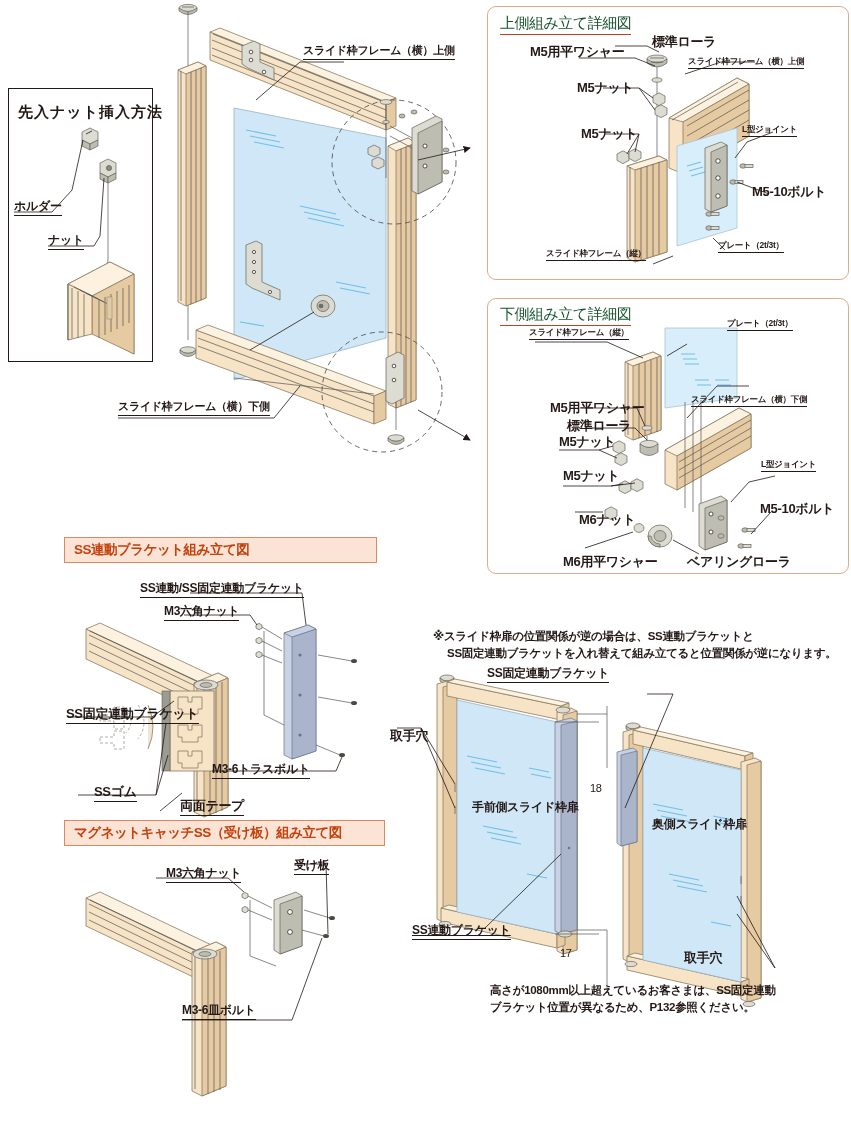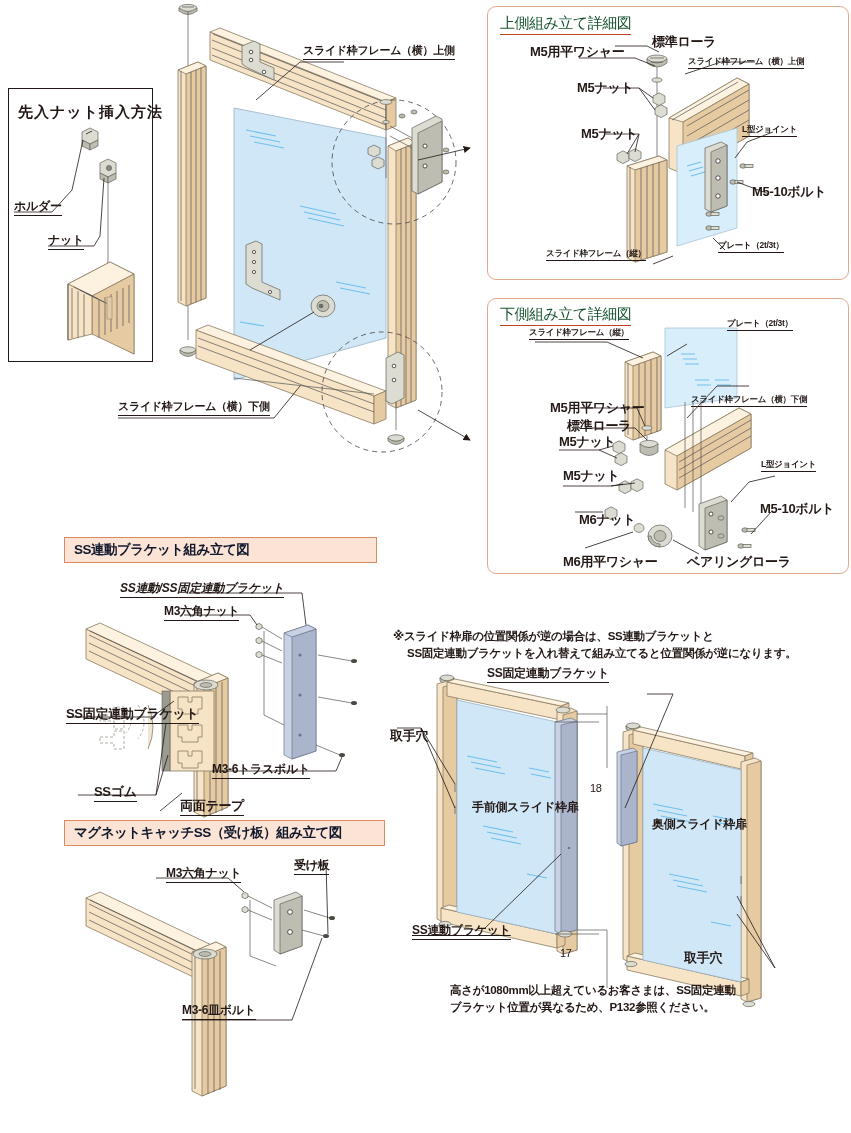--- a/index.html
+++ b/index.html
@@ -5,27 +5,27 @@
   html,body{margin:0;padding:0;background:#ffffff;}
   body{width:851px;height:1133px;position:relative;overflow:hidden;
        font-family:"Liberation Sans","DejaVu Sans",sans-serif;color:#231815;}
   .abs{position:absolute;}
   .lbl{font-size:12px;line-height:1.25;white-space:nowrap;letter-spacing:-.3px;font-weight:700;}
   .lbl.ul{border-bottom:1.2px solid #231815;padding-bottom:1px;}
   .lbl.sm{font-size:8.5px;}
   .lbl.xs{font-size:13px;}
   .lbl.md{font-size:11px;}
   .lbl.lg{font-size:13px;}
-  .note{font-size:11.5px;line-height:1.5;font-weight:700;letter-spacing:-.3px;white-space:pre;}
+  .note{font-size:11.5px;line-height:1.5;font-weight:700;letter-spacing:-.3px;white-space:pre;margin-left:40px;}
 
   
   .detail-panel{border:1.3px solid #e2a98c;border-radius:9px;background:#fff;}
   .panel-title{color:#14532d;font-weight:400;font-size:15px;letter-spacing:-.5px;
                border-bottom:1.6px solid #c0431f;display:inline-block;padding-bottom:1px;}
-  .sec-header{border:1.2px solid #d98a62;background:#fbe3d6;color:#0f172a;
+  .sec-header{border:1.2px solid #d98a62;background:#fbe3d6;color:#c2410c;
               font-weight:700;font-size:13.5px;letter-spacing:-.5px;
               display:flex;align-items:center;padding-left:9px;}
   .inset-box{border:1px solid #231815;background:#fff;}
   svg{display:block;overflow:visible;}
   .st{stroke:#231815;stroke-width:.8;fill:none;}
   .st-l{stroke:#555;stroke-width:.7;fill:none;}
   .dash{stroke:#444;stroke-width:.8;fill:none;stroke-dasharray:5 4;}
   .sheen{stroke:#6fc0ec;stroke-width:1.1;fill:none;}
   .fr-fill{fill:#f7e3c6;stroke:#8a7c62;stroke-width:.8;}
   .fr-dark{fill:#e6caa2;stroke:#8a7c62;stroke-width:.8;}
@@ -504,21 +504,21 @@
     <path d="M18 230 L96 230"></path>
       <path d="M96 230 L108 190"></path>
       <path d="M96 230 L106 158"></path>
     <path d="M100 246 L122 228"></path>
     <path d="M130 28 L242 28 L246 60"></path>
     <path d="M124 50 L190 50 L197 60"></path>
     <path d="M152 206 L276 206 L282 192"></path>
   </g>
 </svg>
 
-<div class="abs lbl ul" style="left:120px;top:581px;font-style:italic;">SS連動/SS固定連動ブラケット</div>
+<div class="abs lbl ul" style="left:140px;top:581px;">SS連動/SS固定連動ブラケット</div>
 <div class="abs lbl ul" style="left:164px;top:604px;">M3六角ナット</div>
 <div class="abs lbl ul xs" style="left:66px;top:706px;">SS固定連動ブラケット</div>
 <div class="abs lbl ul" style="left:212px;top:762px;">M3-6トラスボルト</div>
 <div class="abs lbl ul xs" style="left:94px;top:784px;">SSゴム</div>
 <div class="abs lbl ul xs" style="left:180px;top:798px;">両面テープ</div>
 
 <div class="abs sec-header" style="left:64px;top:820px;width:310px;height:24px;">
   <span>マグネットキャッチSS（受け板）組み立て図</span>
 </div>
 

